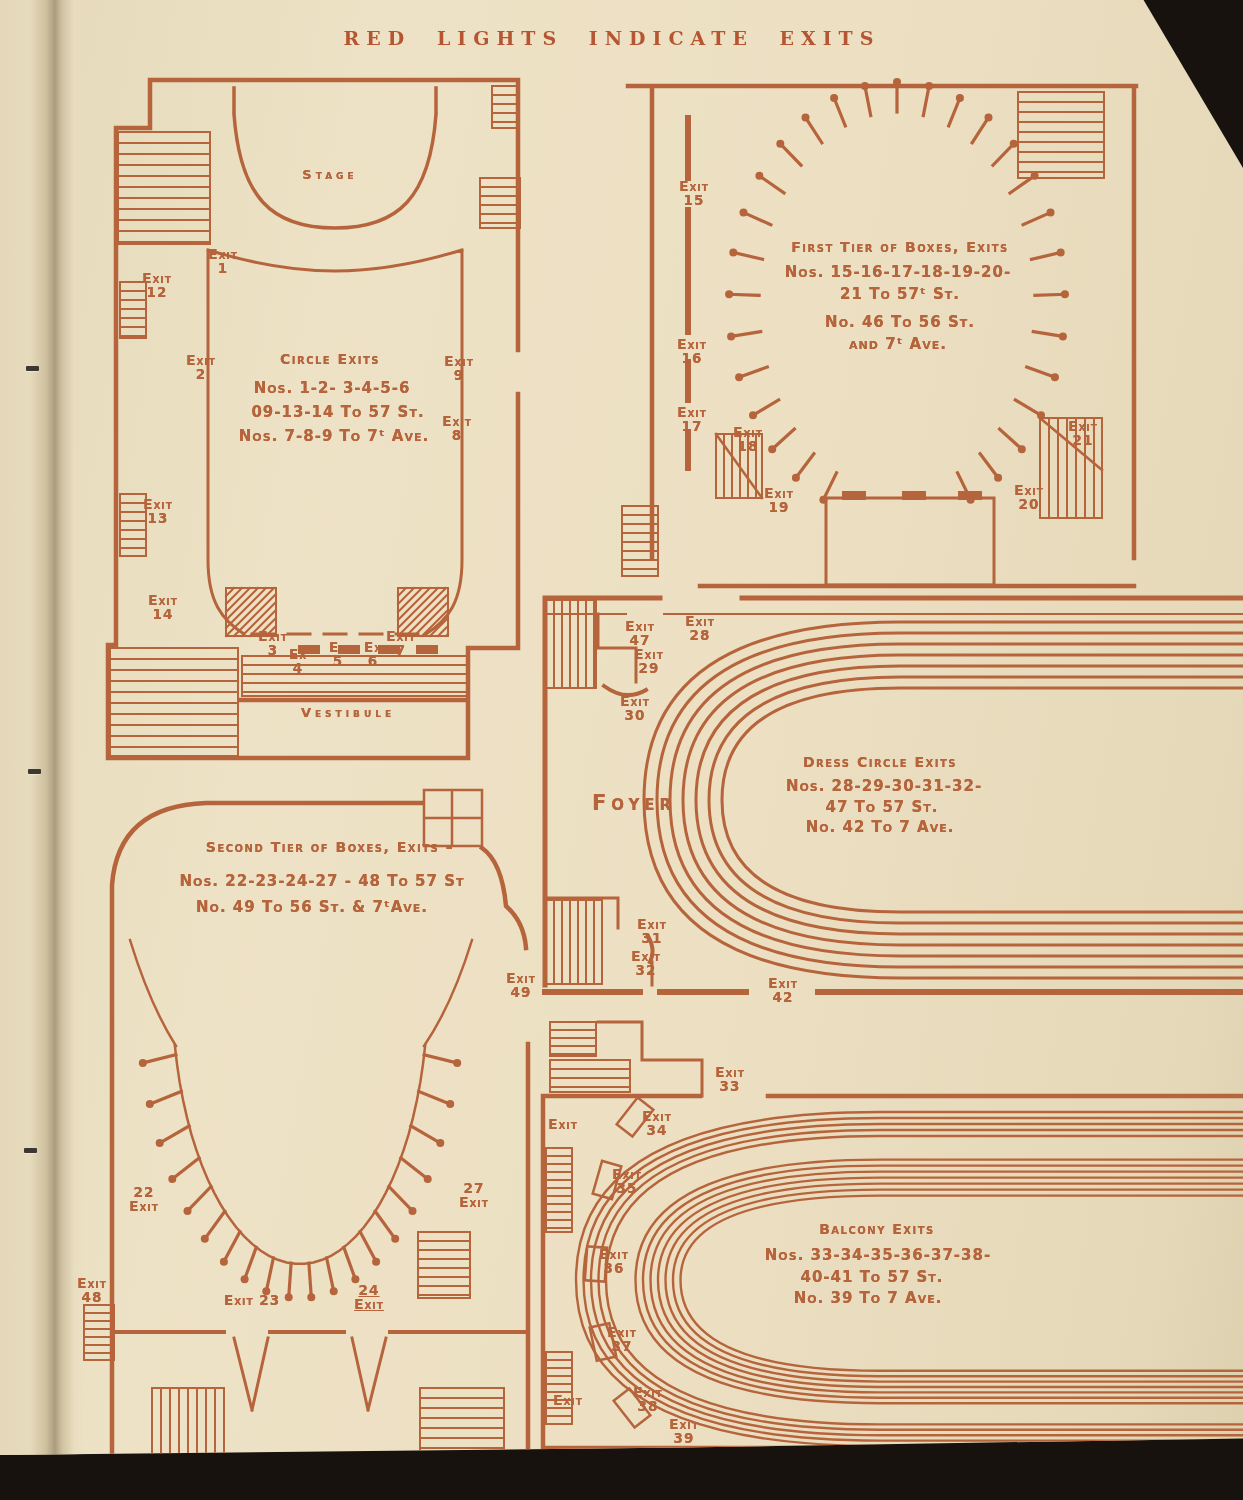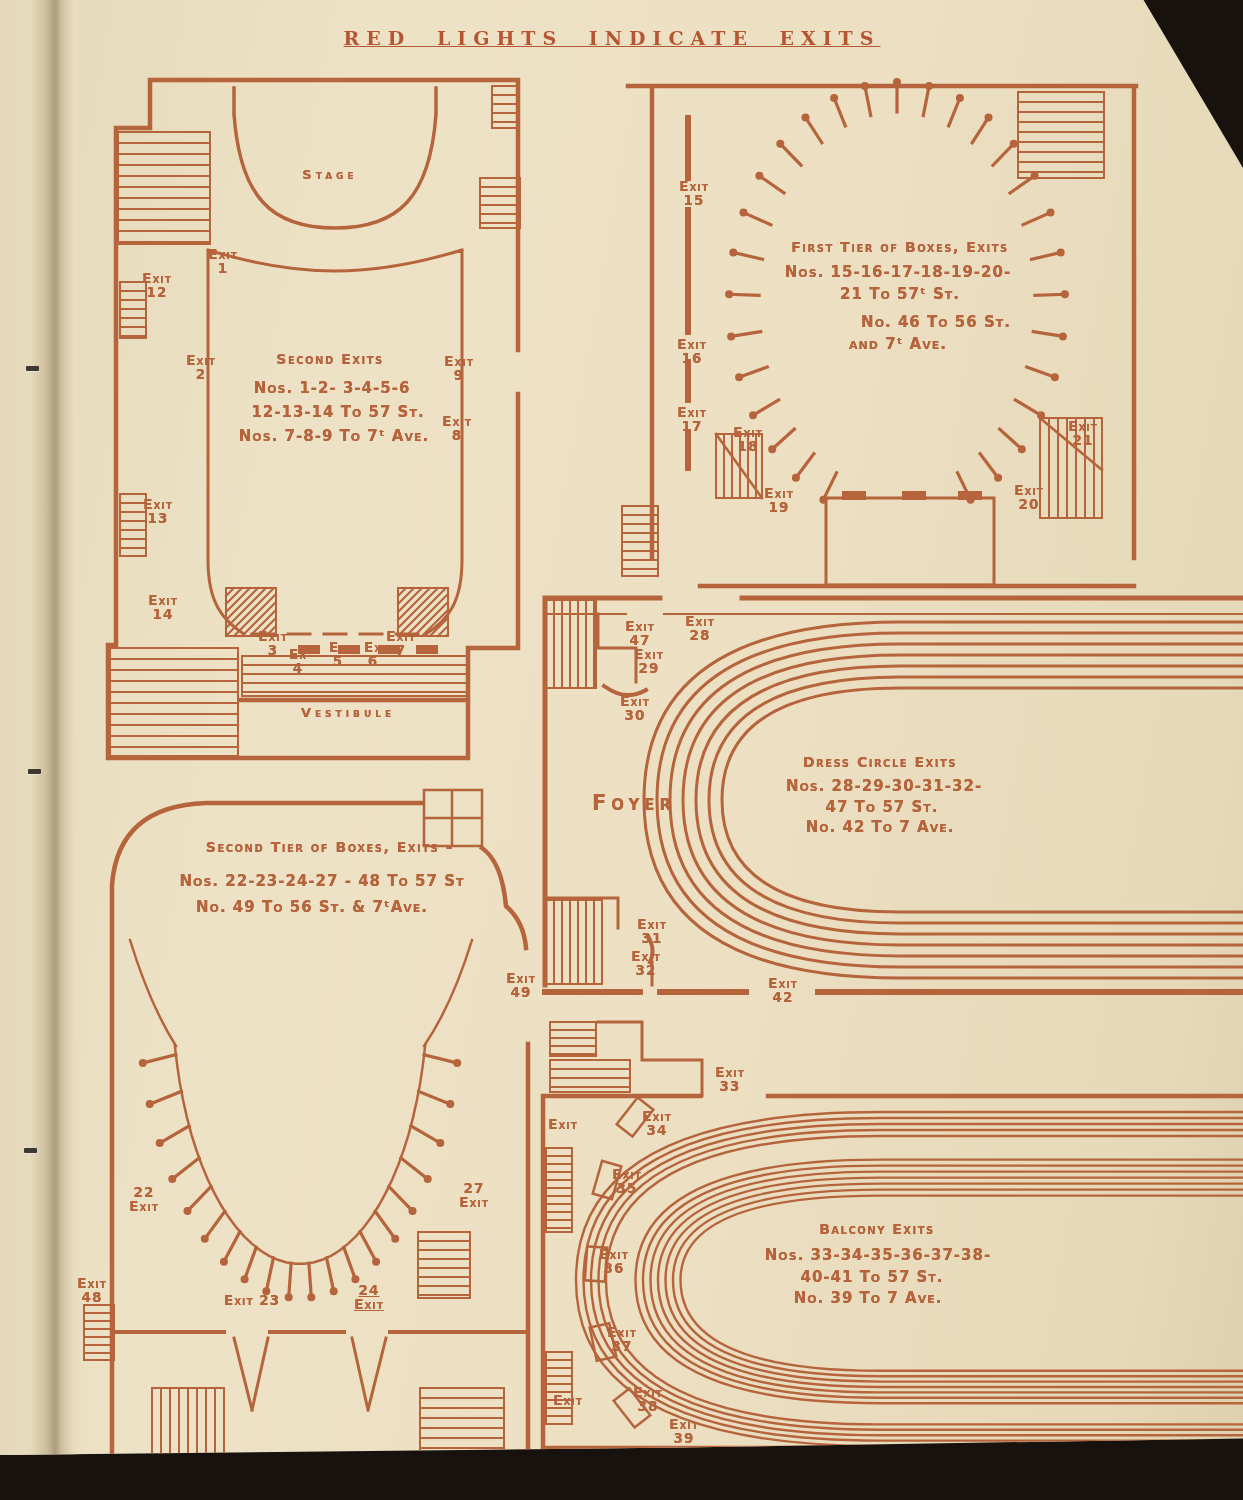--- a/index.html
+++ b/index.html
@@ -18,21 +18,20 @@
     background:linear-gradient(90deg,#e4d8b9 0px,#e7dbbd 30px,#cec09e 46px,#ab9c7d 55px,#cfc2a1 62px,#e9ddc0 74px,rgba(233,221,192,0) 84px);
   }
   .staple{position:absolute;width:13px;height:5px;background:#3c3731;border-radius:1px;box-shadow:0 1px 0 rgba(255,255,255,.35);}
   .art{position:absolute;left:0;top:0;color:var(--ink,#b5643c);}
   .art *{vector-effect:none;}
   .title{
     position:absolute;left:612px;top:27px;transform:translateX(-50%);
     font-family:"DejaVu Serif","Liberation Serif",serif;font-weight:700;
     font-size:19px;letter-spacing:7px;word-spacing:12px;white-space:nowrap;
     color:#b65531;
-    text-decoration:underline;
   }
   .lbl{
     position:absolute;transform:translateX(-50%);
     color:var(--ink,#b5643c);font-weight:700;font-variant:small-caps;
     text-align:center;white-space:pre-line;line-height:1.02;letter-spacing:1px;
     font-size:13.5px;text-shadow:0 0 .5px var(--ink,#b5643c);
   }
   .note-t{font-size:14px;letter-spacing:1.5px;}
   .note-l{font-size:15px;letter-spacing:1px;}
   .room{font-size:13px;letter-spacing:4px;}
@@ -437,43 +436,43 @@
 3</div>
   <div class="lbl" style="left:298px;top:648px;">Ex
 4</div>
   <div class="lbl" style="left:338px;top:641px;">Ex
 5</div>
   <div class="lbl" style="left:373px;top:641px;">Ex
 6</div>
   <div class="lbl" style="left:401px;top:630px;">Exit
 7</div>
   <div class="lbl room" style="left:348px;top:706px;">Vestibule</div>
-  <div class="lbl note-t" style="left:330px;top:352px;">Second Exits</div>
+  <div class="lbl note-t" style="left:330px;top:352px;">Circle Exits</div>
   <div class="lbl note-l" style="left:332px;top:381px;">Nos. 1-2- 3-4-5-6</div>
-  <div class="lbl note-l" style="left:338px;top:405px;">12-13-14 To 57 St.</div>
+  <div class="lbl note-l" style="left:338px;top:405px;">09-13-14 To 57 St.</div>
   <div class="lbl note-l" style="left:334px;top:429px;">Nos. 7-8-9  To 7ᵗ Ave.</div>
 
   <div class="lbl" style="left:694px;top:180px;">Exit
 15</div>
   <div class="lbl" style="left:692px;top:338px;">Exit
 16</div>
   <div class="lbl" style="left:692px;top:406px;">Exit
 17</div>
   <div class="lbl" style="left:748px;top:426px;">Exit
 18</div>
   <div class="lbl" style="left:779px;top:487px;">Exit
 19</div>
   <div class="lbl" style="left:1029px;top:484px;">Exit
 20</div>
   <div class="lbl" style="left:1083px;top:420px;">Exit
 21</div>
   <div class="lbl note-t" style="left:900px;top:240px;">First Tier of Boxes, Exits</div>
   <div class="lbl note-l" style="left:898px;top:265px;text-align:right;">Nos. 15-16-17-18-19-20-</div>
   <div class="lbl note-l" style="left:900px;top:287px;">21 To 57ᵗ St.</div>
-  <div class="lbl note-l" style="left:900px;top:315px;margin-left:36px;">No.  46 To 56 St.</div>
+  <div class="lbl note-l" style="left:900px;top:315px;">No.  46 To 56 St.</div>
   <div class="lbl note-l" style="left:898px;top:337px;">and 7ᵗ Ave.</div>
 
   <div class="lbl" style="left:640px;top:620px;">Exit
 47</div>
   <div class="lbl" style="left:700px;top:615px;">Exit
 28</div>
   <div class="lbl" style="left:649px;top:648px;">Exit
 29</div>
   <div class="lbl" style="left:635px;top:695px;">Exit
 30</div>

